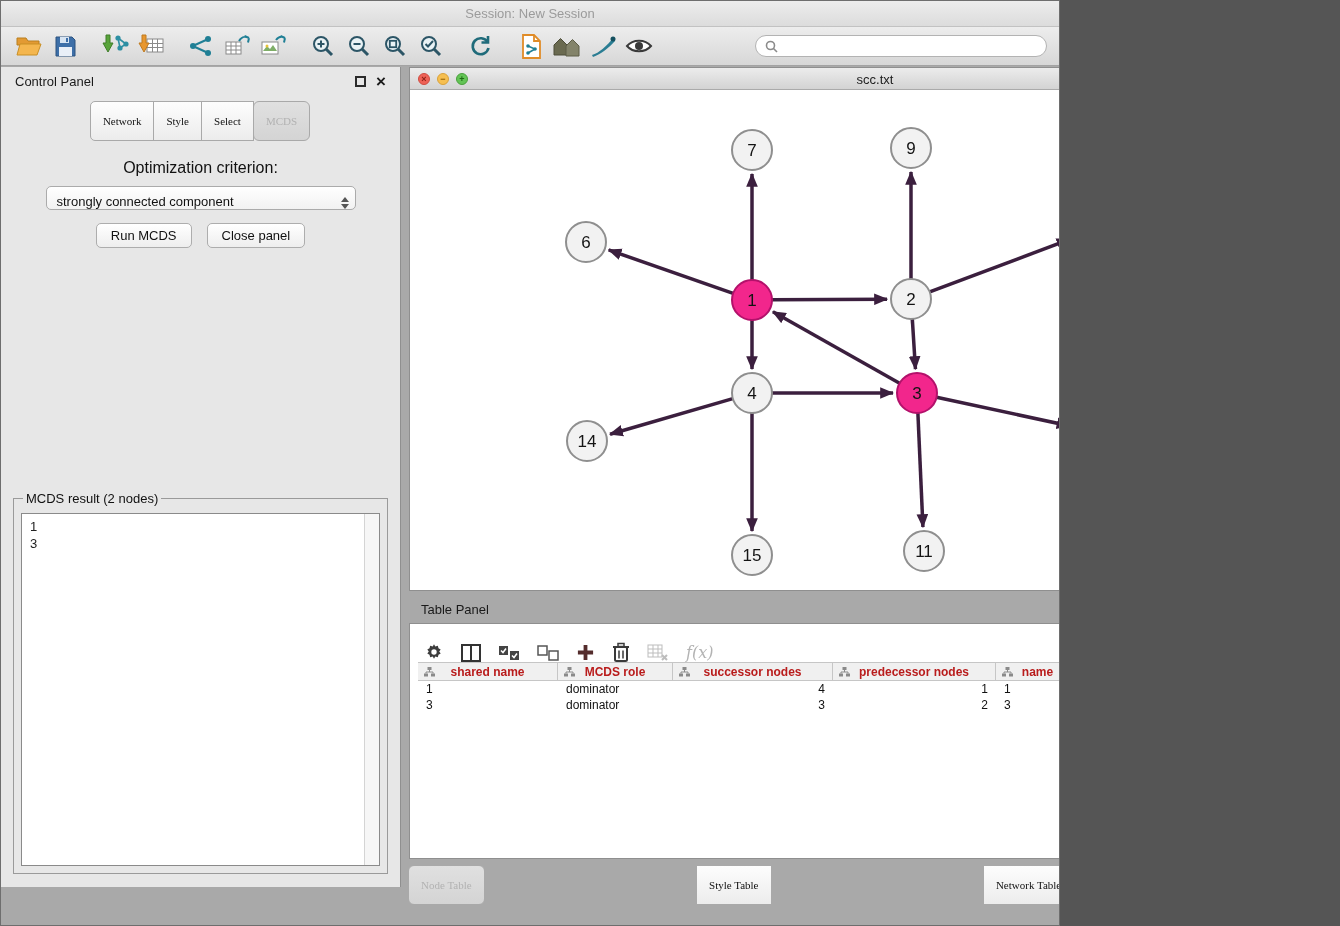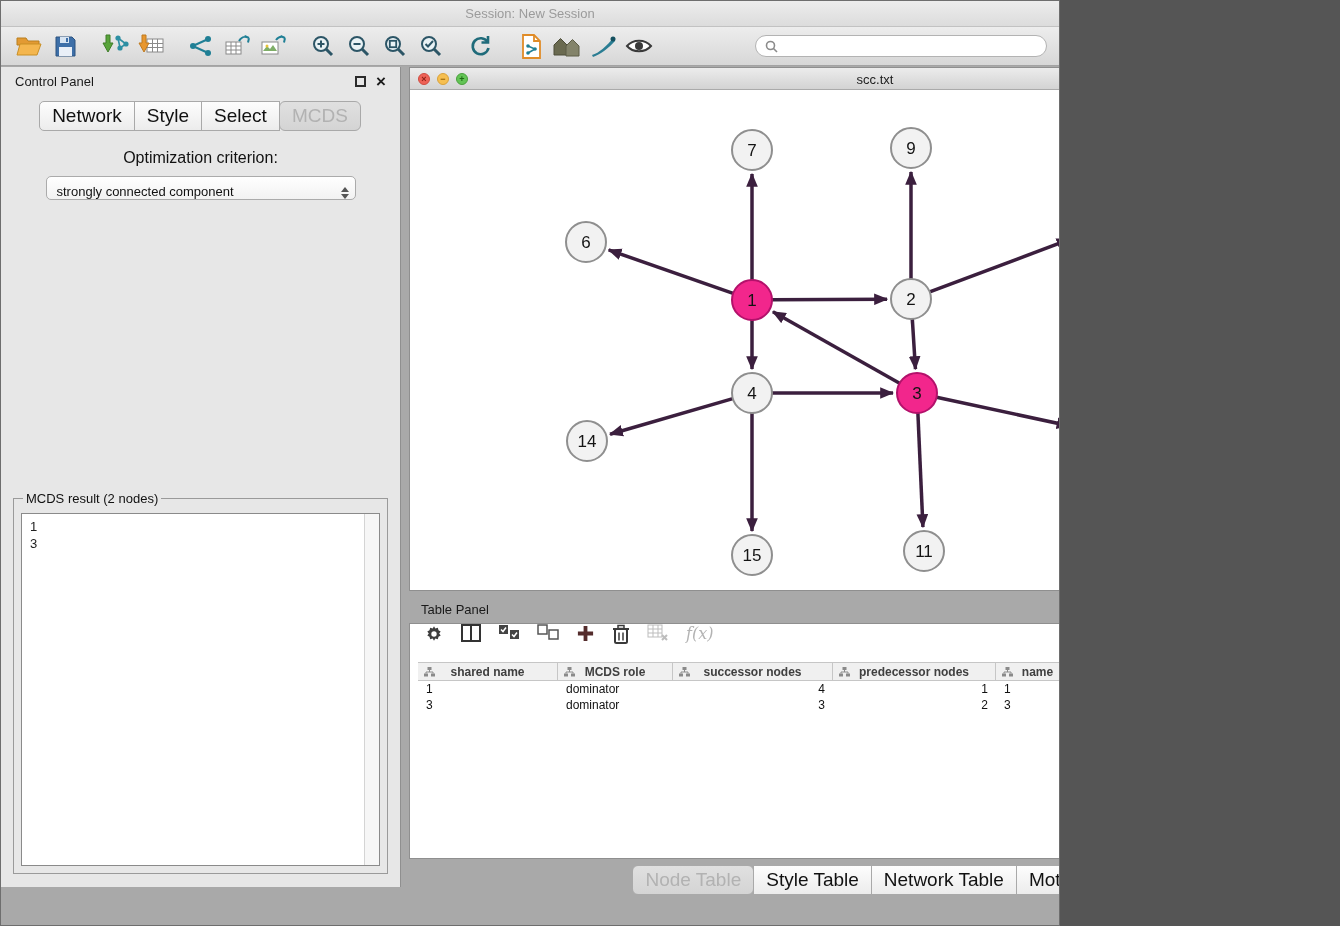--- a/index.html
+++ b/index.html
@@ -22,22 +22,22 @@
   .searchbox input { border:none; outline:none; flex:1; font-size:13px; background:transparent; font-family:inherit; }
 
   
   #control-panel { position:absolute; left:0; top:66px; width:400px; height:820px;
     background:#e7e7e7; border-right:1px solid #8f8f8f; }
   .panel-header { height:28px; display:flex; align-items:center; padding:0 14px; font-size:13px; color:#1a1a1a; }
   .panel-header .hsp { margin-left:auto; display:flex; align-items:center; gap:10px; }
   .win-restore { width:11px; height:11px; border:2px solid #2b2b2b; display:inline-block; }
   .win-close { font-size:17px; font-weight:900; color:#1a1a1a; line-height:11px; }
   #cp-tabs { display:flex; justify-content:center; margin-top:6px; }
-  .cp-tab, .tp-tab { padding:3px 12px; border:1px solid #a9a9a9; margin-left:-1px; font-size:19px;
-    background:linear-gradient(#fdfdfd,#ececec); color:#111; cursor:default; }
+  .cp-tab, .tp-tab { padding:13px 12px; border:1px solid #a9a9a9; margin-left:-1px; font-size:11px;
+    background:linear-gradient(#fdfdfd,#ececec); color:#111; cursor:default;font-family:Liberation Serif, serif; }
   .cp-tab:first-child, .tp-tab:first-child { border-radius:5px 0 0 5px; }
   .cp-tab:last-child, .tp-tab:last-child { border-radius:0 5px 5px 0; }
   .cp-tab.active, .tp-tab.active { background:linear-gradient(#e0e0e0,#d4d4d4); color:#b2b2b2;border-radius:6px; }
   #opt-label { margin-top:18px; text-align:center; font-size:16px; color:#111; }
   #criterion-select { margin:9px auto 0; width:310px; height:24px; border:1px solid #ababab; border-radius:5px;
     background:linear-gradient(#ffffff,#f2f2f2); display:flex; align-items:flex-end; padding:0 6px 0 10px; font-size:13px; color:#111; }
   #criterion-select .spin { margin-left:auto; display:flex; flex-direction:column; align-items:center; gap:2px; }
   #criterion-select .spin i { display:block; width:0; height:0; border-left:4px solid transparent; border-right:4px solid transparent; }
   #criterion-select .spin .up { border-bottom:5px solid #555; }
   #criterion-select .spin .dn { border-top:5px solid #555; }
@@ -62,32 +62,32 @@
     font-size:9px; font-weight:bold; line-height:1; cursor:default; }
   .tl.red    { background:#ee6156; border:1px solid #cf4c41; color:#8c2016; }
   .tl.yellow { background:#f6bf50; border:1px solid #d9a23b; color:#8f5c00; }
   .tl.green  { background:#63c455; border:1px solid #4aa03d; color:#1d6a12; }
   #graph-svg { position:absolute; left:0; top:22px; }
 
   
   #tp-header { position:absolute; left:408px; top:596px; width:932px; height:24px;
     display:flex; align-items:center; padding:0 12px; font-size:13px; color:#1a1a1a; }
   #tp-body { position:absolute; left:408px; top:622px; width:932px; height:236px; background:#fff; border:1px solid #8f8f8f; }
-  #tp-toolbar { height:38px; display:flex; align-items:flex-start; padding:0 14px; gap:17px; }
+  #tp-toolbar { height:38px; display:flex; align-items:flex-end; padding:0 14px; gap:17px; }
   .tpi { display:flex; align-items:center; justify-content:center; cursor:default; }
   .fx { font-family:"DejaVu Serif","Liberation Serif",serif; font-style:italic; font-size:16px; color:#b3b3b3; }
   #tp-header-row { display:flex; margin-left:8px; height:19px; border-top:1px solid #c6c6c6; border-bottom:1px solid #c6c6c6; background:#f0f0f0; }
   .tp-hcell { position:relative; display:flex; align-items:center; justify-content:center;
-    font-size:12px; font-weight:bold; color:#404040; border-right:1px solid #c6c6c6; }
+    font-size:12px; font-weight:bold; color:#b91c1c; border-right:1px solid #c6c6c6; }
   .tp-hcell svg { position:absolute; left:6px; top:4px; }
   .tp-hfill { flex:1; }
   #tp-rows { margin-left:8px; }
   .tp-row { display:flex; height:16px; align-items:center; }
   .tp-cell { font-size:12px; color:#111; padding:0 8px; overflow:hidden; white-space:nowrap; }
-  #tp-tabs { position:absolute; left:396px; top:864px; width:932px; display:flex; justify-content:center; }
+  #tp-tabs { position:absolute; left:408px; top:864px; width:932px; display:flex; justify-content:space-between; }
 
   
   #status-bar { position:absolute; left:0; top:894px; right:0; height:32px; background:#ececec;
     border-top:1px solid #bfbfbf; display:flex; align-items:center; padding:0 8px; }
   .sbtn { width:30px; height:22px; border:1px solid #b0b0b0; border-radius:4px;
     background:linear-gradient(#fff,#ededed); display:flex; align-items:center; justify-content:center; cursor:default; }
   #memory-btn { margin-left:auto; height:22px; border:1px solid #b0b0b0; border-radius:4px;
     background:linear-gradient(#fff,#ededed); display:flex; align-items:center; gap:6px; padding:0 10px; font-size:12px; color:#111; cursor:default; }
   .green-dot { width:10px; height:10px; border-radius:50%; background:#2fb344; border:1px solid #1f8a30; }
 </style>
@@ -244,20 +244,24 @@
         <div class="cp-tab">Select</div>
         <div class="cp-tab active">MCDS</div>
       </div>
     <div id="opt-label">Optimization criterion:</div>
     <div id="criterion-select">
       <span>strongly connected component</span>
       <span class="spin">
           <i class="up"></i>
           <i class="dn"></i>
         </span>
+    </div>
+    <div id="cp-buttons">
+      <span class="btn">Run MCDS</span>
+      <span class="btn">Close panel</span>
     </div>
     <fieldset id="result-fieldset">
       <legend>MCDS result (2 nodes)</legend>
       <div id="result-list">
         <span class="vscroll"></span>
       <div class="result-item">1</div>
           <div class="result-item">3</div>
         </div>
     </fieldset>
   </div>

